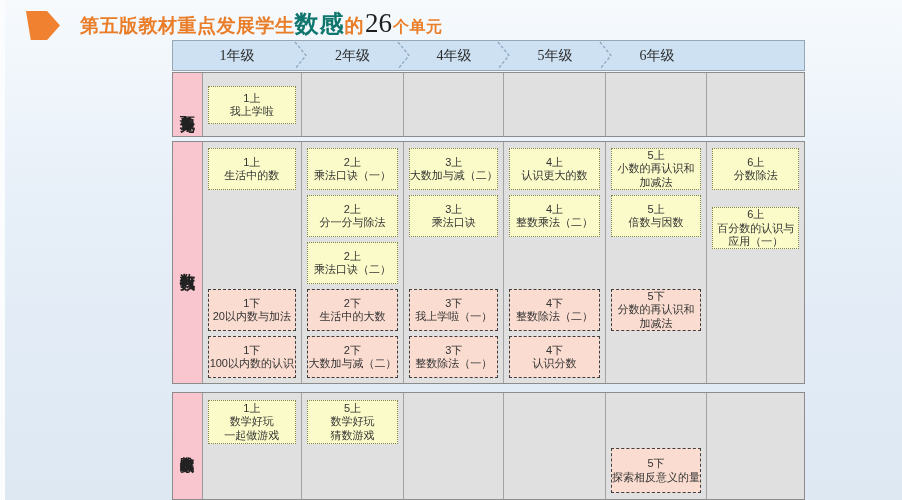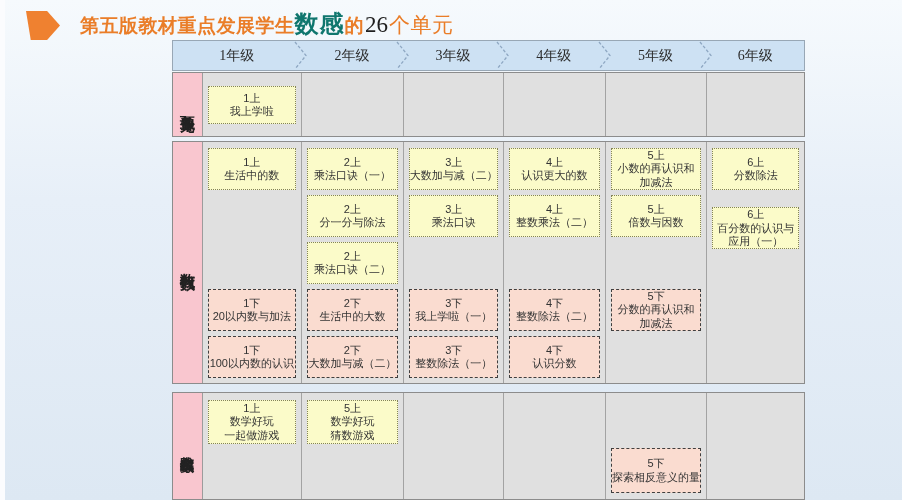--- a/index.html
+++ b/index.html
@@ -9,22 +9,22 @@
     background:linear-gradient(180deg,#f6fafd 0%,#e7eff8 40%,#dde8f3 100%);
   }
   .left-strip{position:absolute;left:0;top:0;width:5px;height:500px;background:#fbfcfe;}
   
   .title-row{position:absolute;left:26px;top:6px;height:34px;display:flex;align-items:flex-end;gap:12px;}
   .arrow{width:34px;height:29px;background:#ef8130;margin-right:8px;
     clip-path:polygon(0% 0%,62% 0%,100% 50%,62% 100%,14% 100%);}
   .title{white-space:nowrap;display:flex;align-items:baseline;}
   .t-orange{color:#ea7d28;font-weight:bold;font-size:19px;letter-spacing:.5px;}
   .t-black{color:#0f766e;font-weight:bold;font-size:24px;letter-spacing:1px;}
-  .t-num{color:#1f1f1f;font-family:"Liberation Serif","DejaVu Serif",serif;font-size:23px;font-weight:normal;padding:0 1px;}
-  .t-suffix{color:#ea7d28;font-weight:normal;font-size:21px;letter-spacing:.5px;}
+  .t-num{color:#1f1f1f;font-family:"Liberation Serif","DejaVu Serif",serif;font-size:27px;font-weight:normal;padding:0 1px;}
+  .t-suffix{color:#ea7d28;font-weight:bold;font-size:16px;letter-spacing:.5px;}
   
   .tbl{position:absolute;left:172px;width:633px;}
   .grade-header{top:40px;height:31px;display:flex;background:#cde1f3;border:1px solid #98a7b5;box-sizing:border-box;}
   .gseg{position:relative;display:flex;align-items:center;justify-content:center;
     font-family:"Liberation Serif","DejaVu Serif",serif;font-size:14px;color:#2b2b2b;box-sizing:border-box;}
   .gseg:nth-child(1){width:128px;}.gseg:nth-child(2){width:103px;}.gseg:nth-child(3){width:100px;}
   .gseg:nth-child(4){width:102px;}.gseg:nth-child(5){width:102px;}.gseg:nth-child(6){width:98px;}
   .chev{position:absolute;right:-7px;top:0;width:14px;height:29px;z-index:2;}
   
   .section{position:absolute;left:172px;width:633px;border:1px solid #8c8c8c;box-sizing:border-box;
@@ -79,26 +79,20 @@
         <polyline points="1,1 12,14.5 1,28" fill="none" stroke="#8ea7c2" stroke-width="1.3" stroke-dasharray="3,2"></polyline>
       </svg>
     </div>
     <div class="gseg">
       <span>2年级</span>
       <svg viewBox="0 0 14 29" class="chev">
         <polyline points="1,1 12,14.5 1,28" fill="none" stroke="#8ea7c2" stroke-width="1.3" stroke-dasharray="3,2"></polyline>
       </svg>
     </div>
     <div class="gseg">
-      <span>3年级</span>
-      <svg viewBox="0 0 14 29" class="chev">
-        <polyline points="1,1 12,14.5 1,28" fill="none" stroke="#8ea7c2" stroke-width="1.3" stroke-dasharray="3,2"></polyline>
-      </svg>
-    </div>
-    <div class="gseg">
       <span>4年级</span>
       <svg viewBox="0 0 14 29" class="chev">
         <polyline points="1,1 12,14.5 1,28" fill="none" stroke="#8ea7c2" stroke-width="1.3" stroke-dasharray="3,2"></polyline>
       </svg>
     </div>
     <div class="gseg">
       <span>5年级</span>
       <svg viewBox="0 0 14 29" class="chev">
         <polyline points="1,1 12,14.5 1,28" fill="none" stroke="#8ea7c2" stroke-width="1.3" stroke-dasharray="3,2"></polyline>
       </svg>

